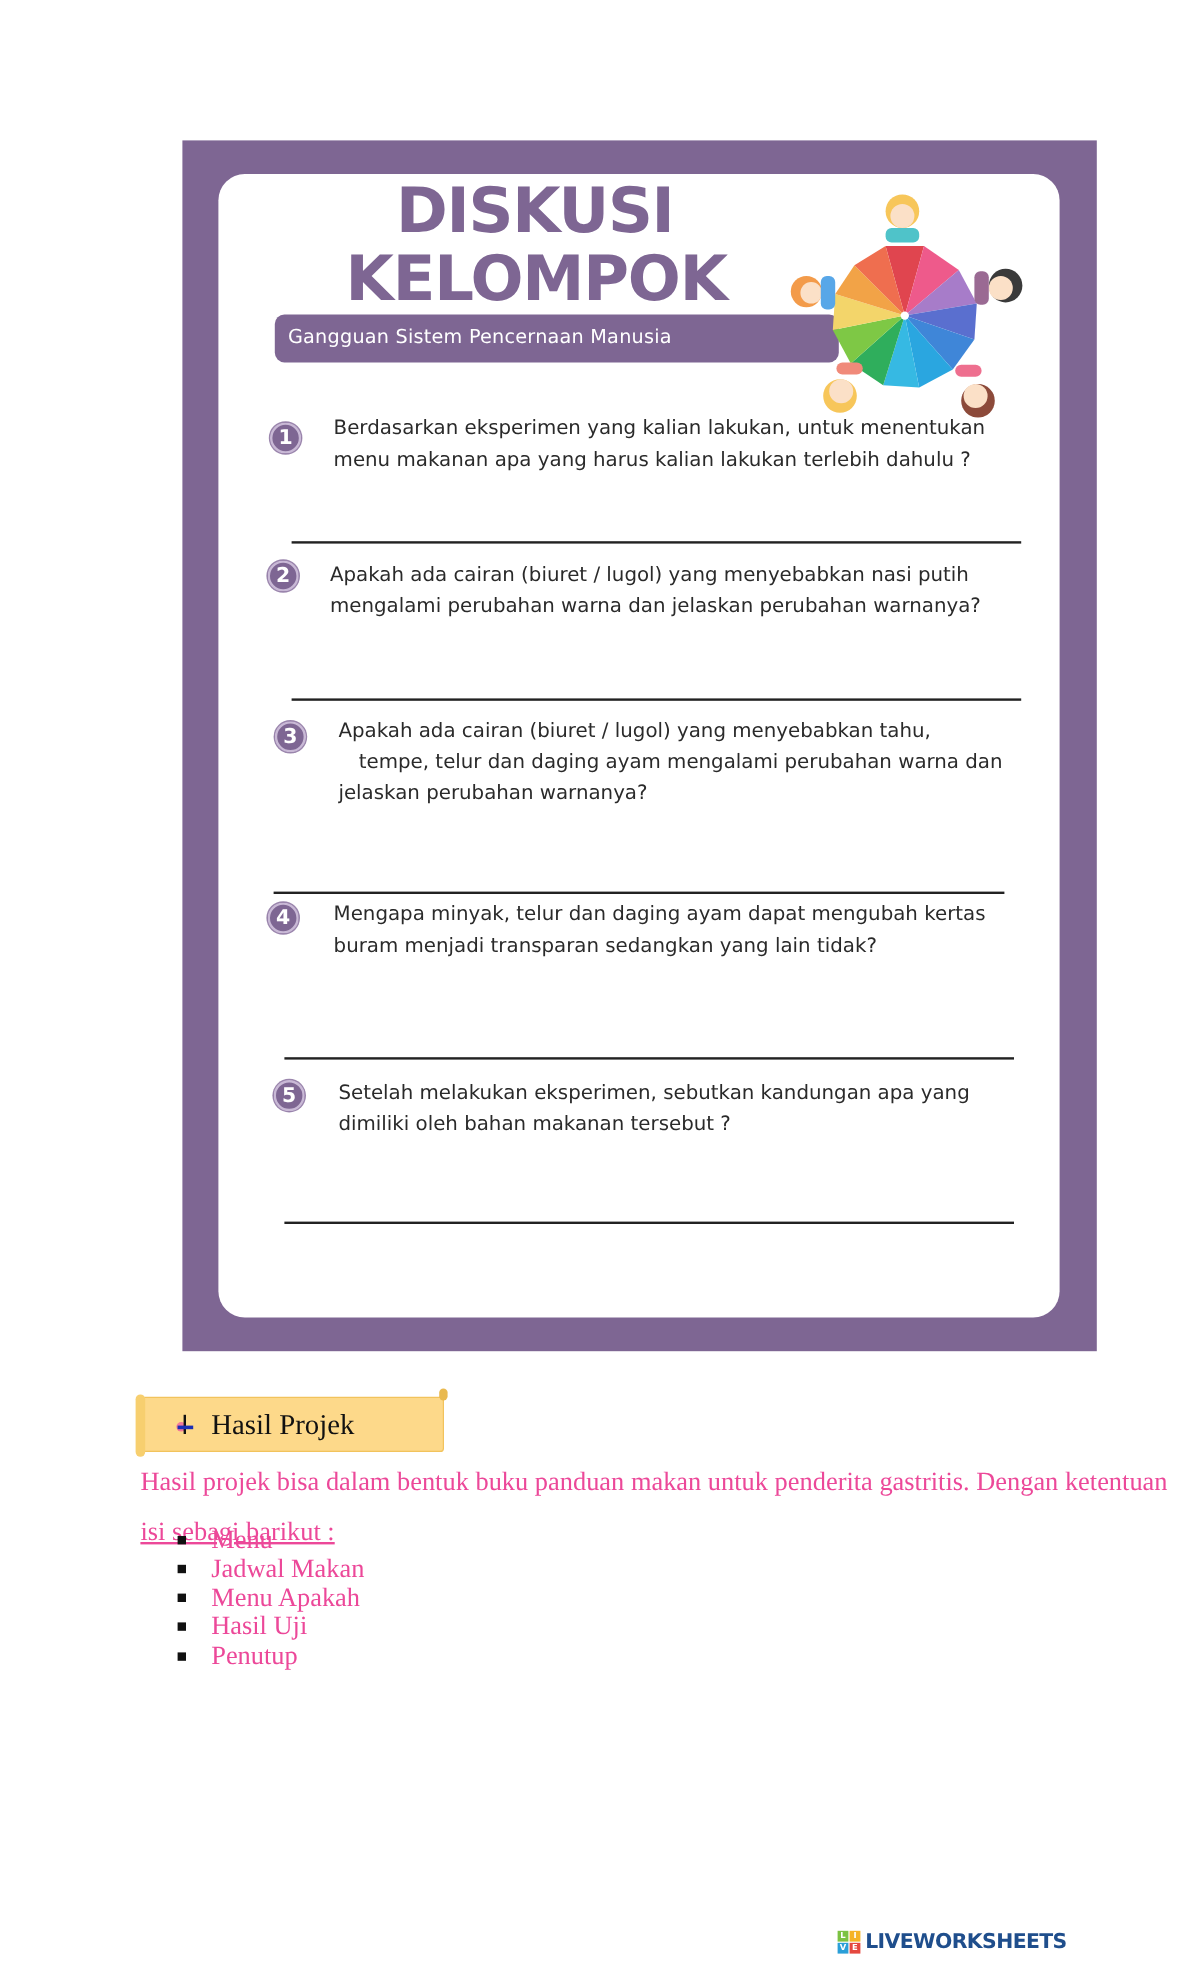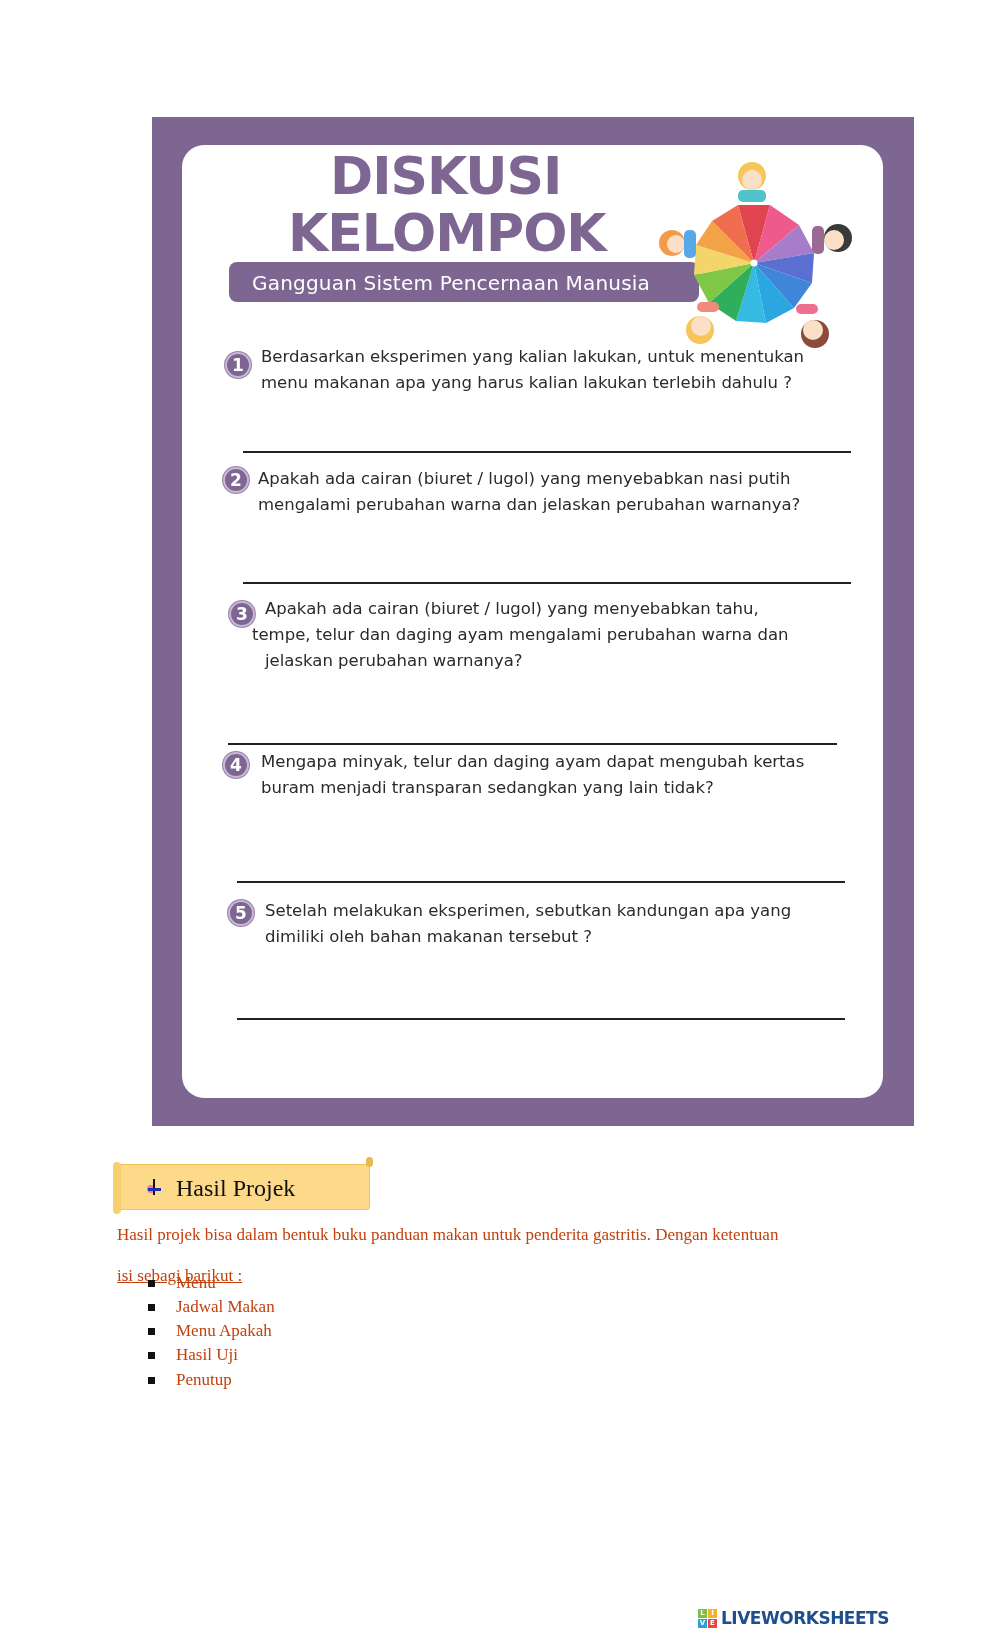--- a/index.html
+++ b/index.html
@@ -7,33 +7,33 @@
   .abs { position:absolute; }
 
   .frame { left:152px; top:117px; width:762px; height:1009px; background:#7e6693; }
   .card  { left:182px; top:145px; width:701px; height:953px; background:#ffffff; border-radius:22px; }
 
   .title { color:#7e6693; font-family:"DejaVu Sans", sans-serif; font-weight:bold; letter-spacing:-1px; line-height:1; white-space:nowrap; }
   .t1 { left:330px; top:150px; font-size:52px; }
   .t2 { left:288px; top:207px; font-size:52px; }
 
   .subbanner { left:229px; top:262px; width:470px; height:40px; background:#7e6693; border-radius:8px; }
-  .subtitle { left:252px; top:271px; color:#ffffff; font-size:20px; letter-spacing:0.2px; white-space:nowrap; }
+  .subtitle { left:240px; top:271px; color:#ffffff; font-size:16px; letter-spacing:0.2px; white-space:nowrap; }
 
   .badge { width:26px; height:26px; border-radius:50%; background:#7e6693; box-shadow:0 0 0 2px #c9b9d6 inset, 0 0 0 1px #9b86ad; color:#fff; font-weight:bold; font-size:17px; line-height:26px; text-align:center; font-family:"DejaVu Sans", sans-serif; }
-  .q { color:#2a2a2a; font-size:16.5px; line-height:26.3px; white-space:nowrap; }
+  .q { color:#2a2a2a; font-size:16.5px; line-height:26.3px; white-space:nowrap;margin-left:17px; }
   .ans { height:2px; background:#222; }
 
   .scroll { left:118px; top:1164px; width:250px; height:44px; background:#fdd98a; border:1px solid #f2c35c; border-radius:3px; }
   .scroll:before { content:""; position:absolute; left:-6px; top:-3px; width:8px; height:52px; background:#f7cf6f; border-radius:4px; }
   .scroll:after { content:""; position:absolute; right:-4px; top:-8px; width:7px; height:10px; background:#e9b94f; border-radius:4px; }
   .scroll-label { left:176px; top:1175px; font-family:"Liberation Serif", serif; font-size:24px; color:#111; white-space:nowrap; }
   .pin { left:145px; top:1178px; width:18px; height:18px; }
 
-  .para { font-family:"Liberation Serif", serif; font-size:17px; color:#c2410c; line-height:24.3px; white-space:nowrap; }
+  .para { font-family:"Liberation Serif", serif; font-size:22px; color:#ec4899; line-height:24.3px; white-space:nowrap; }
   .bullet { width:7px; height:7px; background:#111; }
 
   .logo { left:698px; top:1607px; height:22px; display:flex; align-items:center; }
   .logo-box { display:grid; grid-template-columns:9px 9px; grid-template-rows:9px 9px; gap:1px; margin-right:4px; }
   .logo-box span { font-size:7px; font-weight:bold; color:#fff; text-align:center; line-height:9px; font-family:"DejaVu Sans", sans-serif; }
   .logo-text { font-family:"DejaVu Sans", sans-serif; font-weight:bold; font-size:17px; color:#1f4e8c; letter-spacing:-0.5px; line-height:1; }
 </style>
 </head>
 <body>
 
@@ -87,21 +87,21 @@
 <div class="abs q" style="left:261px;top:370px;">menu makanan apa yang harus kalian lakukan terlebih dahulu ?</div>
 <div class="abs ans" style="left:243px;top:451px;width:608px;"></div>
 
 <div class="abs badge" style="left:223px;top:467px;">2</div>
 <div class="abs q" style="left:258px;top:466px;">Apakah ada cairan (biuret / lugol) yang menyebabkan nasi putih</div>
 <div class="abs q" style="left:258px;top:492px;">mengalami perubahan warna dan jelaskan perubahan warnanya?</div>
 <div class="abs ans" style="left:243px;top:582px;width:608px;"></div>
 
 <div class="abs badge" style="left:229px;top:601px;">3</div>
 <div class="abs q" style="left:265px;top:596px;">Apakah ada cairan (biuret / lugol) yang menyebabkan tahu,</div>
-<div class="abs q" style="left:252px;top:622px;text-align:center;">tempe, telur dan daging ayam mengalami perubahan warna dan</div>
+<div class="abs q" style="left:282px;top:622px;text-align:center;">tempe, telur dan daging ayam mengalami perubahan warna dan</div>
 <div class="abs q" style="left:265px;top:648px;">jelaskan perubahan warnanya?</div>
 <div class="abs ans" style="left:228px;top:743px;width:609px;"></div>
 
 <div class="abs badge" style="left:223px;top:752px;">4</div>
 <div class="abs q" style="left:261px;top:749px;">Mengapa minyak, telur dan daging ayam dapat mengubah kertas</div>
 <div class="abs q" style="left:261px;top:775px;">buram menjadi transparan sedangkan yang lain tidak?</div>
 <div class="abs ans" style="left:237px;top:881px;width:608px;"></div>
 
 <div class="abs badge" style="left:228px;top:900px;">5</div>
 <div class="abs q" style="left:265px;top:898px;">Setelah melakukan eksperimen, sebutkan kandungan apa yang</div>

